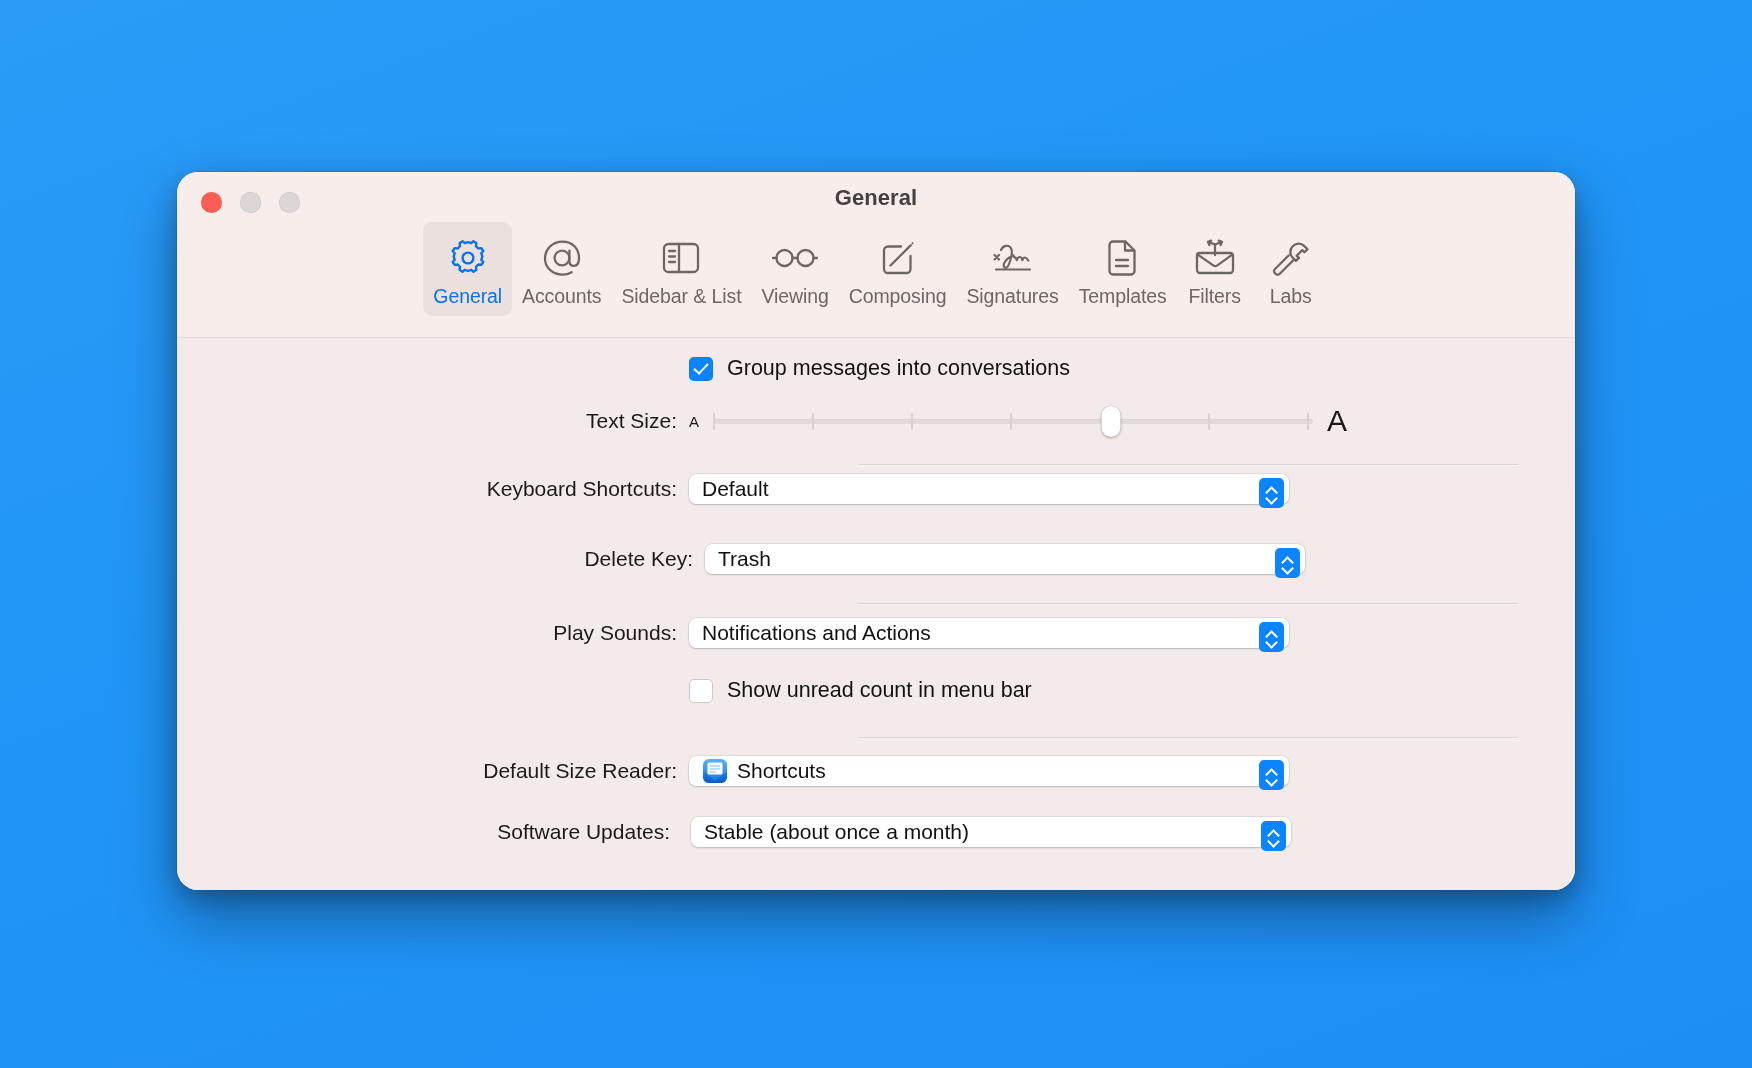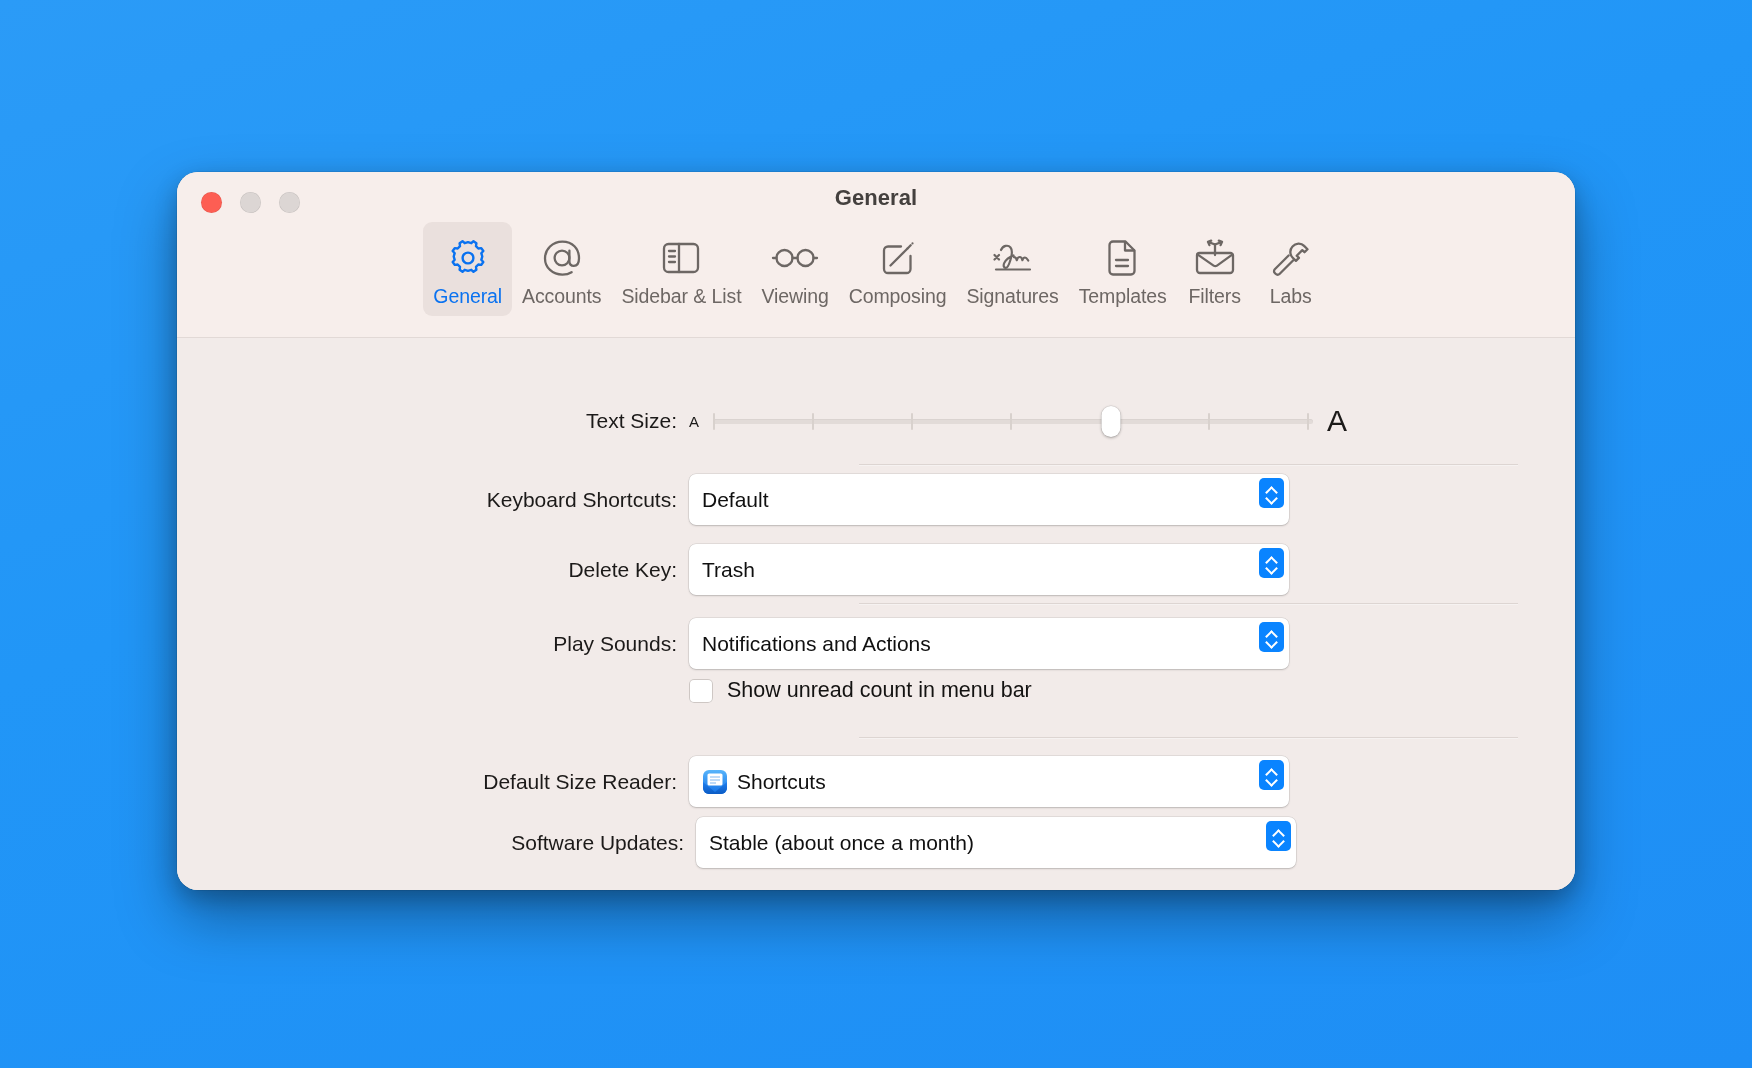--- a/index.html
+++ b/index.html
@@ -205,21 +205,21 @@
     background: #ffffff;
     border-radius: 10px;
     box-shadow: 0 1px 3px rgba(0,0,0,0.30), 0 0 0 0.5px rgba(0,0,0,0.10);
     transform: translateX(-50%);
   }
 
   
   .popup {
     position: relative;
     width: 600px;
-    height: 51px;
+    height: 30px;
     background: #ffffff;
     border-radius: 7px;
     box-shadow: 0 1px 2px rgba(0,0,0,0.17), 0 0 0 0.5px rgba(0,0,0,0.13);
     display: flex;
     align-items: center;
     padding-left: 13px;
     box-sizing: border-box;
   }
   .popup-text {
     font-size: 21px;
@@ -396,20 +396,27 @@
           </svg>
         </span>
         <span class="tab-label">Labs</span>
       </div>
 
     </div>
   </div>
 
   <div class="content">
 
+    <div class="row" style="left:160px; top:18px;">
+      <div class="row-label"></div>
+      <div class="cb-wrap">
+        <div class="checkbox checked"></div>
+        <span class="cb-label">Group messages into conversations</span>
+      </div>
+    </div>
 
     <div class="row" style="left:160px; top:68px;">
       <div class="row-label">Text Size:</div>
       <div class="slider-block">
         <span class="a-small">A</span>
         <div class="slider">
           <div class="slider-track"></div>
           <div class="tick" style="left:0px;"></div>
           <div class="tick" style="left:99px;"></div>
           <div class="tick" style="left:198px;"></div>
@@ -429,21 +436,21 @@
       <div class="row-label">Keyboard Shortcuts:</div>
       <div class="popup">
         <span class="popup-text">Default</span>
         <span class="popup-chevrons">
           <span class="chev up"></span>
             <span class="chev down"></span>
         </span>
       </div>
     </div>
 
-    <div class="row" style="left:160px; top:206px;">
+    <div class="row" style="left:176px; top:206px;">
       <div class="row-label">Delete Key:</div>
       <div class="popup">
         <span class="popup-text">Trash</span>
         <span class="popup-chevrons">
           <span class="chev up"></span>
             <span class="chev down"></span>
         </span>
       </div>
     </div>
 
@@ -494,21 +501,21 @@
           </svg>
         </span>
         <span class="popup-text">Shortcuts</span>
         <span class="popup-chevrons">
           <span class="chev up"></span>
             <span class="chev down"></span>
         </span>
       </div>
     </div>
 
-    <div class="row" style="left:167px; top:479px;">
+    <div class="row" style="left:153px; top:479px;gap:9px;">
       <div class="row-label">Software Updates:</div>
       <div class="popup">
         <span class="popup-text">Stable (about once a month)</span>
         <span class="popup-chevrons">
           <span class="chev up"></span>
             <span class="chev down"></span>
         </span>
       </div>
     </div>
 

